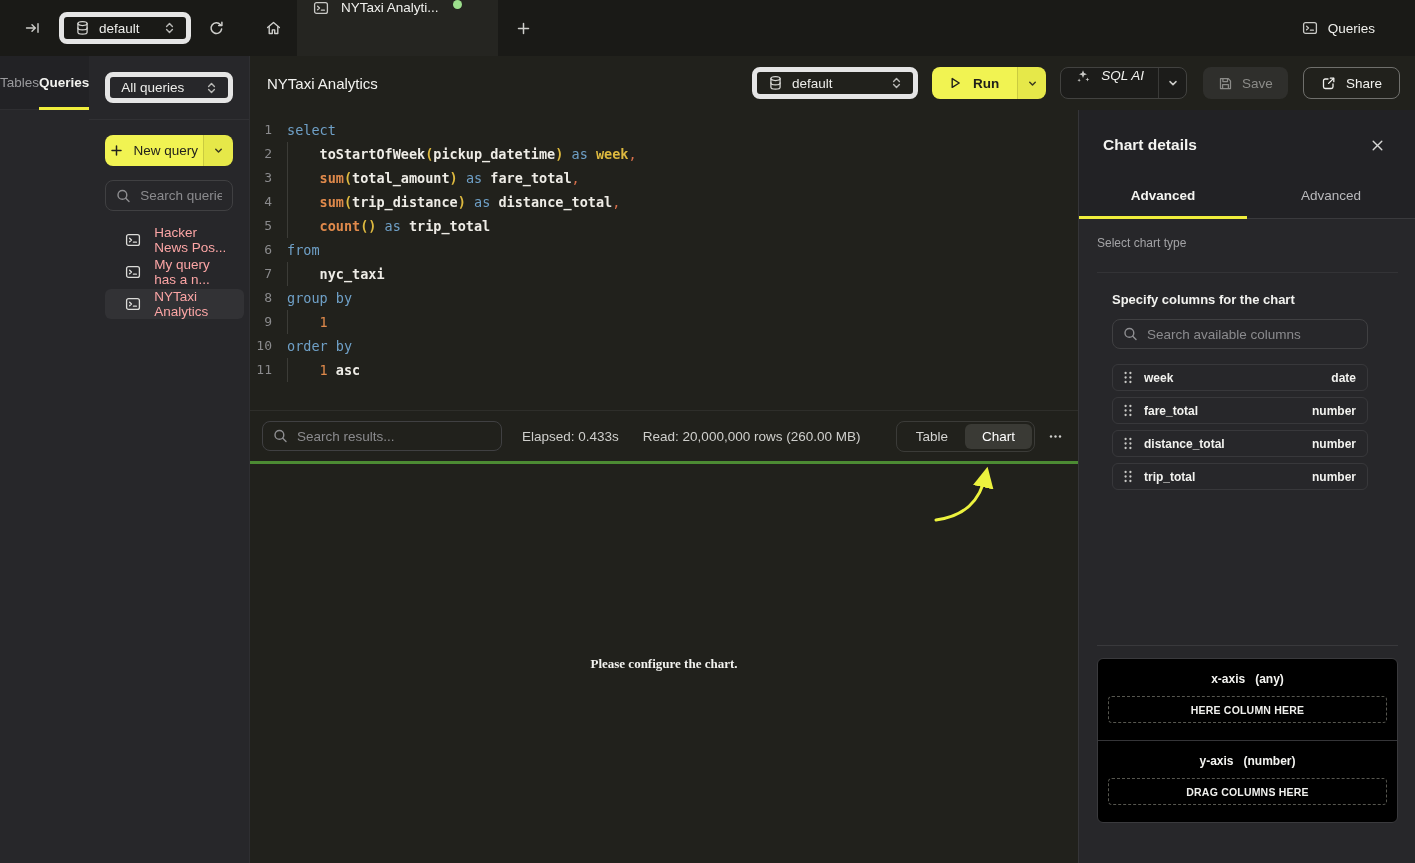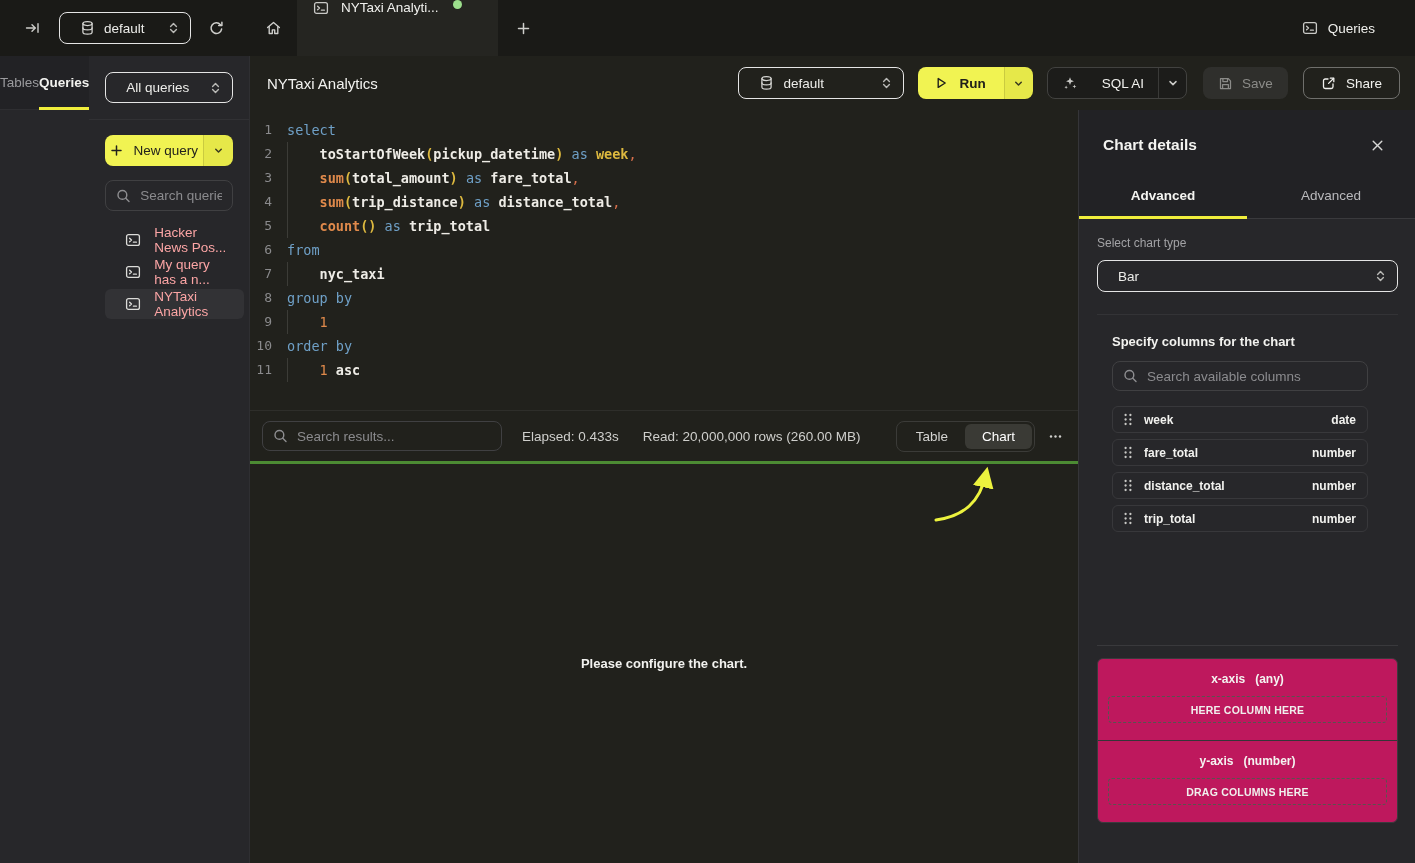--- a/index.html
+++ b/index.html
@@ -10,22 +10,22 @@
     font-family:"Liberation Sans", sans-serif; font-size:13.5px;
   }
   svg{display:block}
   .ico{color:#c9c9c6; flex:none}
 
   
   .topbar{position:absolute; top:0; left:0; right:0; height:56px; background:#1a1a17; display:flex; align-items:stretch;}
   .tb-left{width:250px; flex:none; display:flex; align-items:center; padding-left:24px;}
   .iconbtn{display:flex; align-items:center; justify-content:center; cursor:pointer; color:#cfcfcc;}
   .select{
-    display:flex; align-items:center; gap:9px; height:32px; padding:0 10px 0 20px;
-    border:1px solid #e5e5e5; border-radius:8px; color:#ededea; cursor:pointer; background:transparent;
+    display:flex; align-items:center; gap:9px; height:32px; padding:0 10px 0 11px;
+    border:5px solid #e5e5e5; border-radius:8px; color:#ededea; cursor:pointer; background:transparent;
   }
   .select .val{flex:1;}
   .tb-left .select{width:132px; margin-left:18px;}
   .tb-left .iconbtn.refresh{margin-left:17px;}
   .tb-tabs{display:flex; align-items:stretch;}
   .home-btn{width:47px; display:flex; align-items:center; justify-content:center;}
   .tab{
     width:201px; background:#252521; display:flex; align-items:flex-start; padding:0 16px; cursor:pointer;
   }
   .tab .tlabel{margin-left:12px; color:#f0f0ed;}
@@ -66,21 +66,21 @@
   .right{flex:1; display:flex; flex-direction:column; min-width:0;}
   .mtoolbar{height:54px; flex:none; display:flex; align-items:center; padding:0 15px 0 17px;}
   .mtitle{font-size:15px; font-weight:500; color:#f2f2ef;}
   .mtoolbar .controls{margin-left:auto; display:flex; align-items:center;}
   .mtoolbar .select{width:166px; height:32px;}
   .btn{height:32px; border-radius:8px; display:flex; align-items:center; cursor:pointer;}
   .run{margin-left:14px; overflow:hidden;}
   .run .main-part{display:flex; align-items:center; gap:11px; padding:0 18px 0 16px; height:100%; background:#f1f352; color:#20201a; font-weight:600;}
   .run .caret-part{width:29px; height:100%; display:flex; align-items:center; justify-content:center; background:#e6e849; color:#3a3a20; border-left:1px solid rgba(0,0,0,.12);}
   .sqlai{margin-left:14px; border:1px solid #424240; background:#1c1c1a; overflow:hidden;}
-  .sqlai .main-part{display:flex; align-items:center; gap:24px; padding:0 14px; height:100%; color:#f0f0ed; font-weight:500;}
+  .sqlai .main-part{display:flex; gap:10px; padding:0 14px; height:100%; color:#f0f0ed; font-weight:500;font-style:italic;}
   .sqlai .caret-part{width:28px; height:100%; display:flex; align-items:center; justify-content:center; color:#a9a9a6; border-left:1px solid #3a3a38;}
   .save{margin-left:16px; width:85px; justify-content:center; gap:9px; background:#2f2f2c; color:#8b8b88; font-weight:500; cursor:default;}
   .share{margin-left:15px; width:97px; justify-content:center; gap:10px; border:1px solid #6f6f6c; color:#f2f2ef; font-weight:500;}
   .share .ico{color:#f2f2ef;}
 
   .lower{flex:1; display:flex; min-height:0;}
   .main{flex:1; display:flex; flex-direction:column; min-width:0;}
 
   
   .editor{height:300px; flex:none; padding-top:8px; font-family:"DejaVu Sans Mono", monospace; font-size:13.5px;}
@@ -102,21 +102,21 @@
   .meta{color:#cfcfcc; margin-left:20px; white-space:nowrap;}
   .meta + .meta{margin-left:24px;}
   .view-toggle{margin-left:auto; display:flex; align-items:center; padding:2px; border:1px solid #3b3b38; border-radius:8px; height:31px;}
   .seg{height:100%; padding:0 17px; display:flex; align-items:center; border-radius:6px; color:#d4d4d1; cursor:pointer;}
   .seg.active{background:#3a3a35; color:#ffffff; font-weight:500;}
   .more{margin-left:13px; margin-right:3px; color:#cfcfcc;}
 
   .splitter{height:3px; flex:none; background:#4c8b33; cursor:row-resize;}
 
   
-  .chartarea{flex:1; position:relative; display:flex; align-items:center; justify-content:center;}
+  .chartarea{flex:1; position:relative; display:flex; align-items:center; justify-content:center;font-family:Liberation Serif, serif;}
   .chart-msg{font-size:13px; font-weight:700; color:#f2f2ef;}
   .annot{position:absolute; left:0; top:0; width:100%; height:100%; pointer-events:none;}
 
   
   .panel{width:337px; flex:none; background:#27272a; border-left:1px solid #353538; display:flex; flex-direction:column;}
   .p-head{flex:none; background:#222225;}
   .p-title-row{display:flex; align-items:center; justify-content:space-between; padding:26px 30px 0 24px;}
   .p-title{font-size:15.5px; font-weight:700; color:#f4f4f1;}
   .p-tabs{display:flex; height:47px; margin-top:18px; border-bottom:1px solid #3a3a3d; position:relative;}
   .ptab{flex:1; display:flex; align-items:center; justify-content:center; color:#b9b9bc; cursor:pointer; position:relative;}
@@ -126,21 +126,21 @@
   .p-label{font-size:12px; color:#a3a3a6;}
   .p-body .select{height:32px; margin-top:10px;}
   .p-div{border-top:1px solid #333336; margin:22px 0 19px;}
   .colgroup{margin:0 30px 0 15px; display:flex; flex-direction:column;}
   .colgroup-label{font-size:13px; font-weight:700; color:#f2f2ef;}
   .colgroup .searchbox{margin:12px 0 15px; height:30px;}
   .colrow{display:flex; align-items:center; height:27px; border:1px solid #38383b; border-radius:6px; padding:0 11px 0 10px; margin-bottom:6px; cursor:grab;}
   .colrow .cname{margin-left:11px; font-size:12px; font-weight:700; color:#f2f2ef;}
   .colrow .ctype{margin-left:auto; font-size:12px; font-weight:700; color:#f2f2ef;}
   .axes-wrap{margin-top:auto; border-top:1px solid #39393c; padding:12px 0 0;}
-  .axes-card{border:1px solid #3a3a3d; background:#be185d; border-radius:6px; margin-bottom:40px;}
+  .axes-card{border:1px solid #3a3a3d; background:#000000; border-radius:6px; margin-bottom:40px;}
   .axsec{padding:13px 10px 17px;}
   .axsec + .axsec{border-top:1px solid #353538;}
   .axhead{display:flex; justify-content:center; align-items:baseline; gap:10px; font-size:12px; color:#f4f4f1;}
   .axname{font-weight:700;}
   .axqual{font-weight:600;}
   .dropzone{margin-top:10px; height:27px; border:1px dashed #56564f; border-radius:4px; display:flex; align-items:center; justify-content:center; font-size:10.5px; font-weight:700; letter-spacing:.2px; color:#f0f0ed;}
 </style>
 </head>
 <body>
 
@@ -435,27 +435,20 @@
                   </svg>
               </span>
             </div>
             <div class="p-tabs">
                 <div class="ptab active">Advanced</div>
                 <div class="ptab">Advanced</div>
               </div>
           </div>
           <div class="p-body">
             <span class="p-label">Select chart type</span>
-            <div class="select">
-              <span class="val">Bar</span>
-              <svg class="ico" width="13" height="16" viewBox="0 0 13 16" fill="none" stroke="#b9b9b6" stroke-width="1.4" stroke-linecap="round" stroke-linejoin="round">
-    <path d="M3.6 6.4L6.5 3.5l2.9 2.9"></path>
-                  <path d="M3.6 9.6l2.9 2.9 2.9-2.9"></path>
-  </svg>
-            </div>
             <div class="p-div"></div>
             <div class="colgroup">
               <span class="colgroup-label">Specify columns for the chart</span>
               <div class="searchbox">
                 <svg class="ico" width="15" height="15" viewBox="0 0 15 15" fill="none" stroke="currentColor" stroke-width="1.4" stroke-linecap="round">
     <circle cx="6.4" cy="6.4" r="4.4"></circle>
                     <path d="M9.8 9.8l3.2 3.2"></path>
   </svg>
                 <input type="text" placeholder="Search available columns" style="">
               </div>

